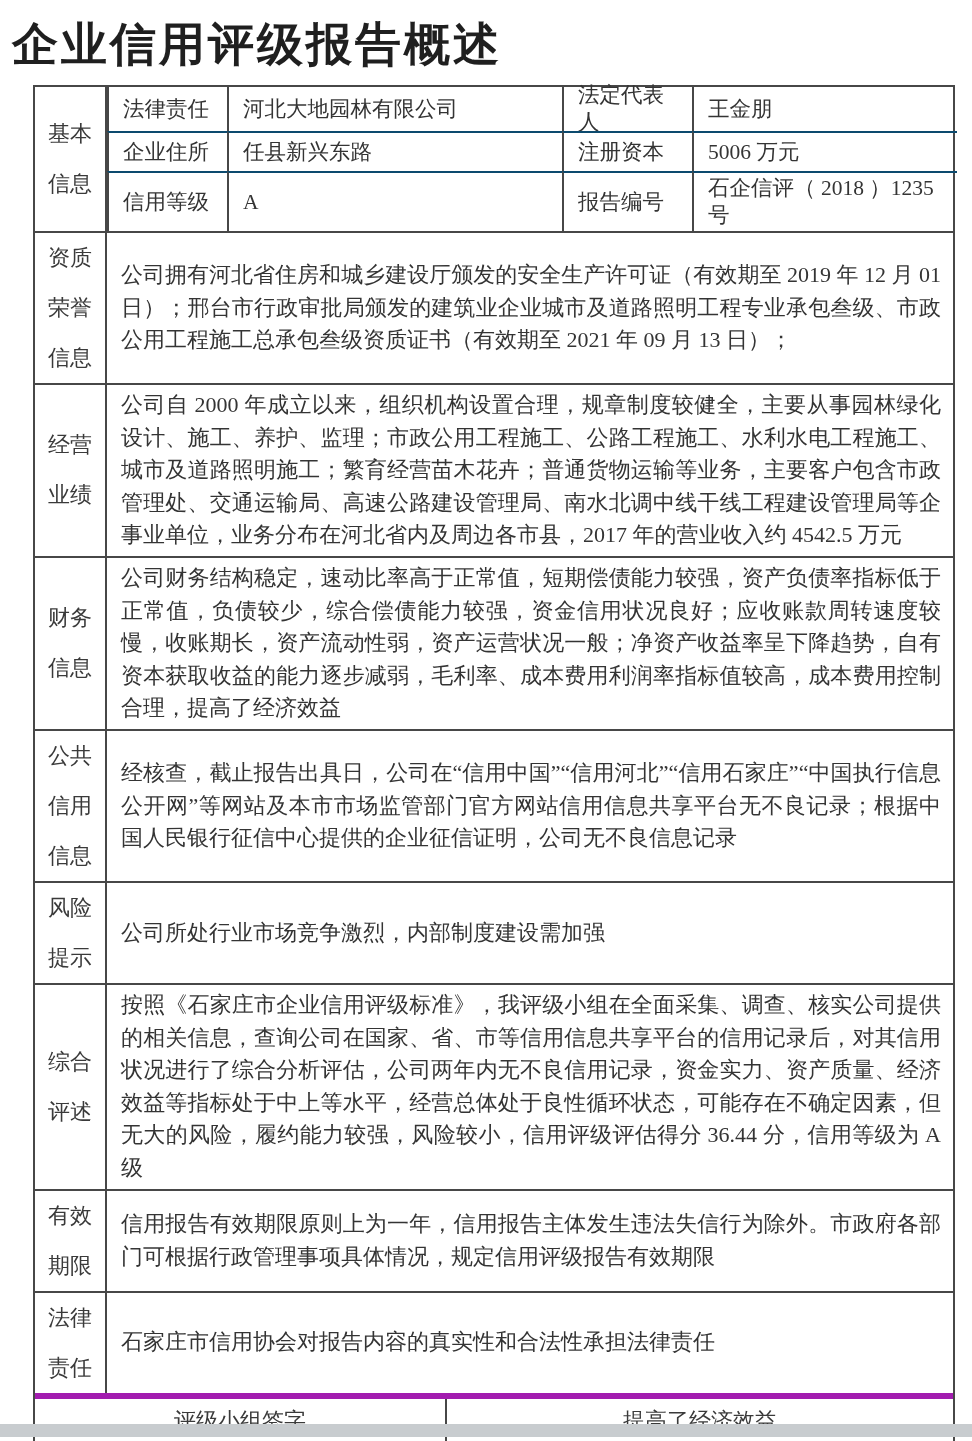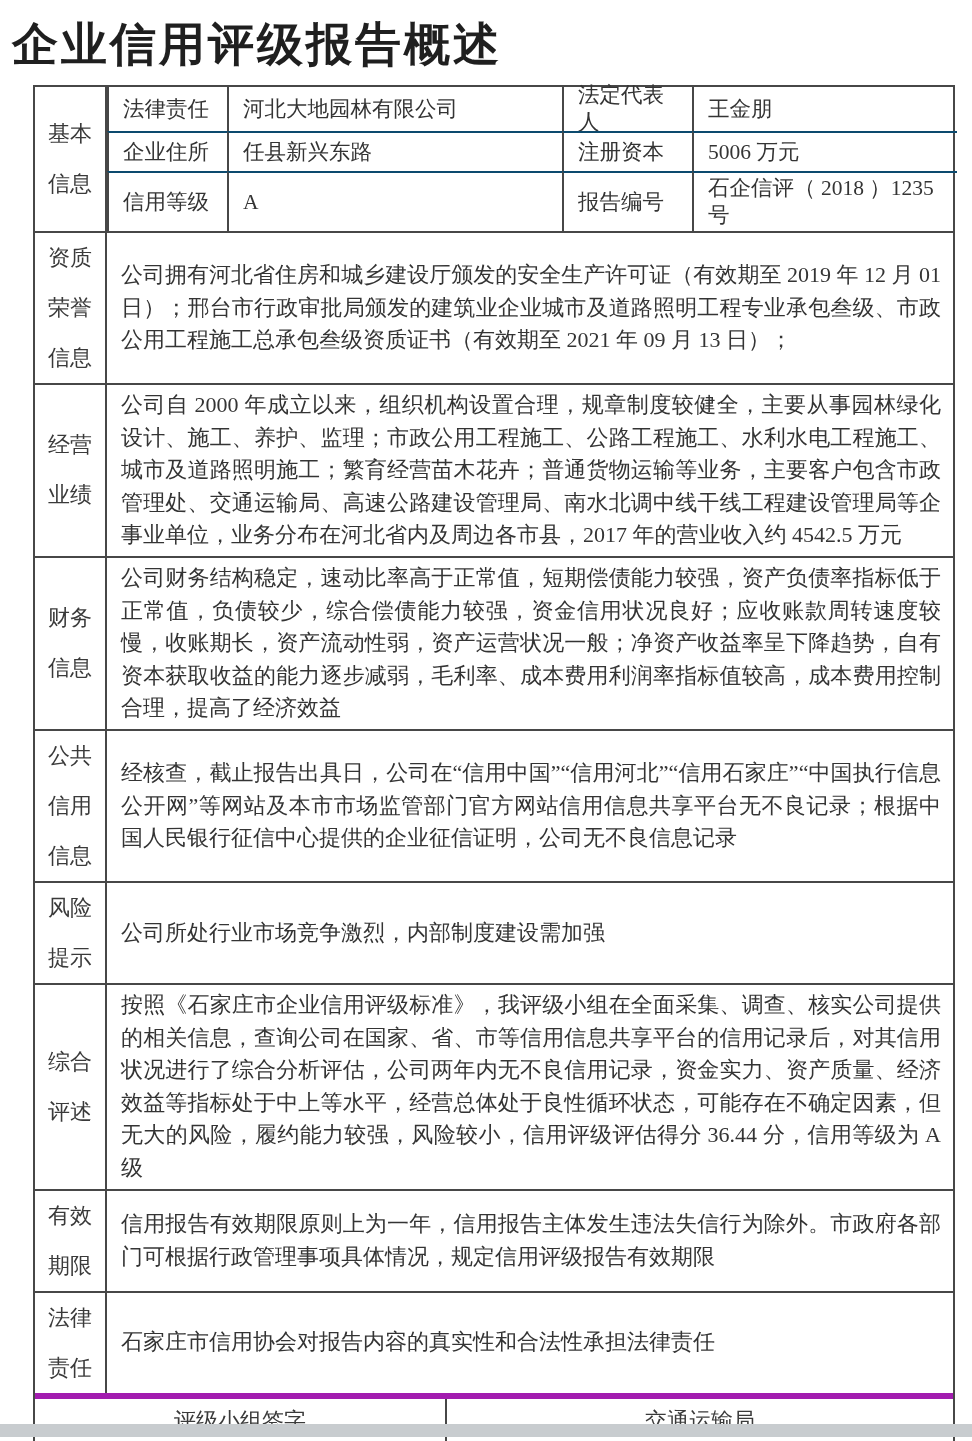--- a/index.html
+++ b/index.html
@@ -167,21 +167,21 @@
     <div class="rowhead">
         <span>法律责任</span>
       </div>
     <div class="para-cell">
         <div>石家庄市信用协会对报告内容的真实性和合法性承担法律责任</div>
       </div>
   </div>
 
   <div class="sig-header">
     <div class="hcell left">评级小组签字</div>
-    <div class="hcell right">交通运输局</div>
+    <div class="hcell right">提高了经济效益</div>
   </div>
 
   <div class="sig-body">
     <div class="sig-cell left">
       <div class="leader-label">评级小组组长签字:</div>
 
       <svg class="signature-svg" width="215" height="125" viewBox="0 0 215 125">
         <g fill="none" stroke="#3f3f46" stroke-width="3.4" stroke-linecap="round" stroke-linejoin="round">
 
           <path d="M34,74 C24,58 30,36 45,31 C60,26 62,42 51,55 C41,67 28,76 25,88"></path>

